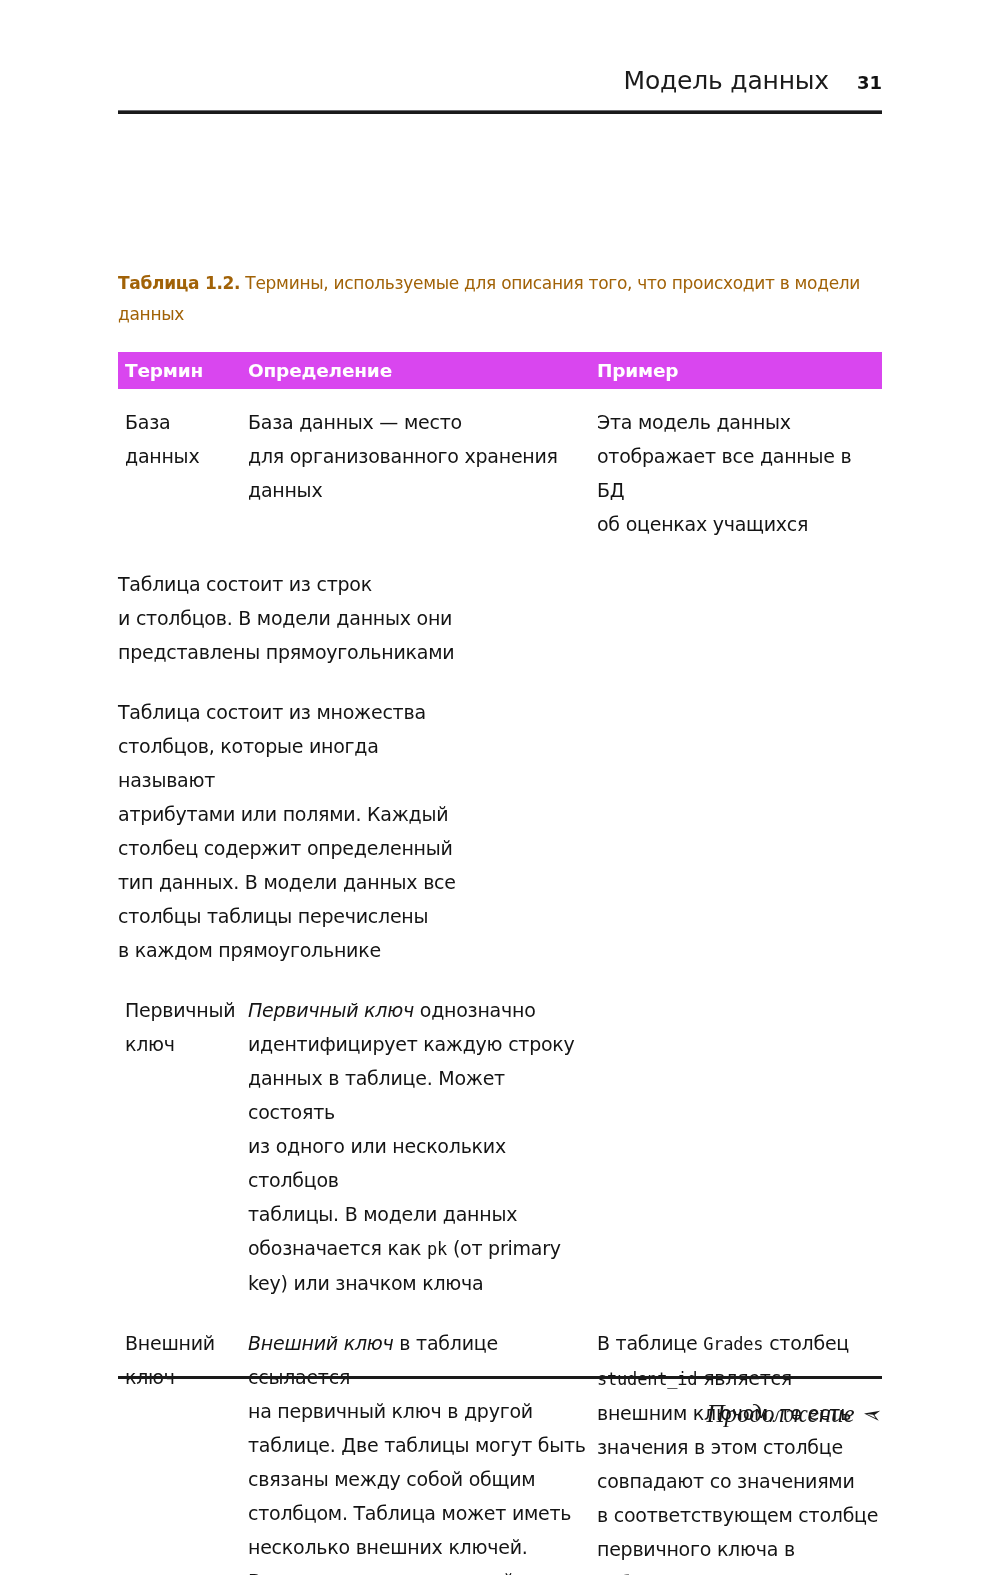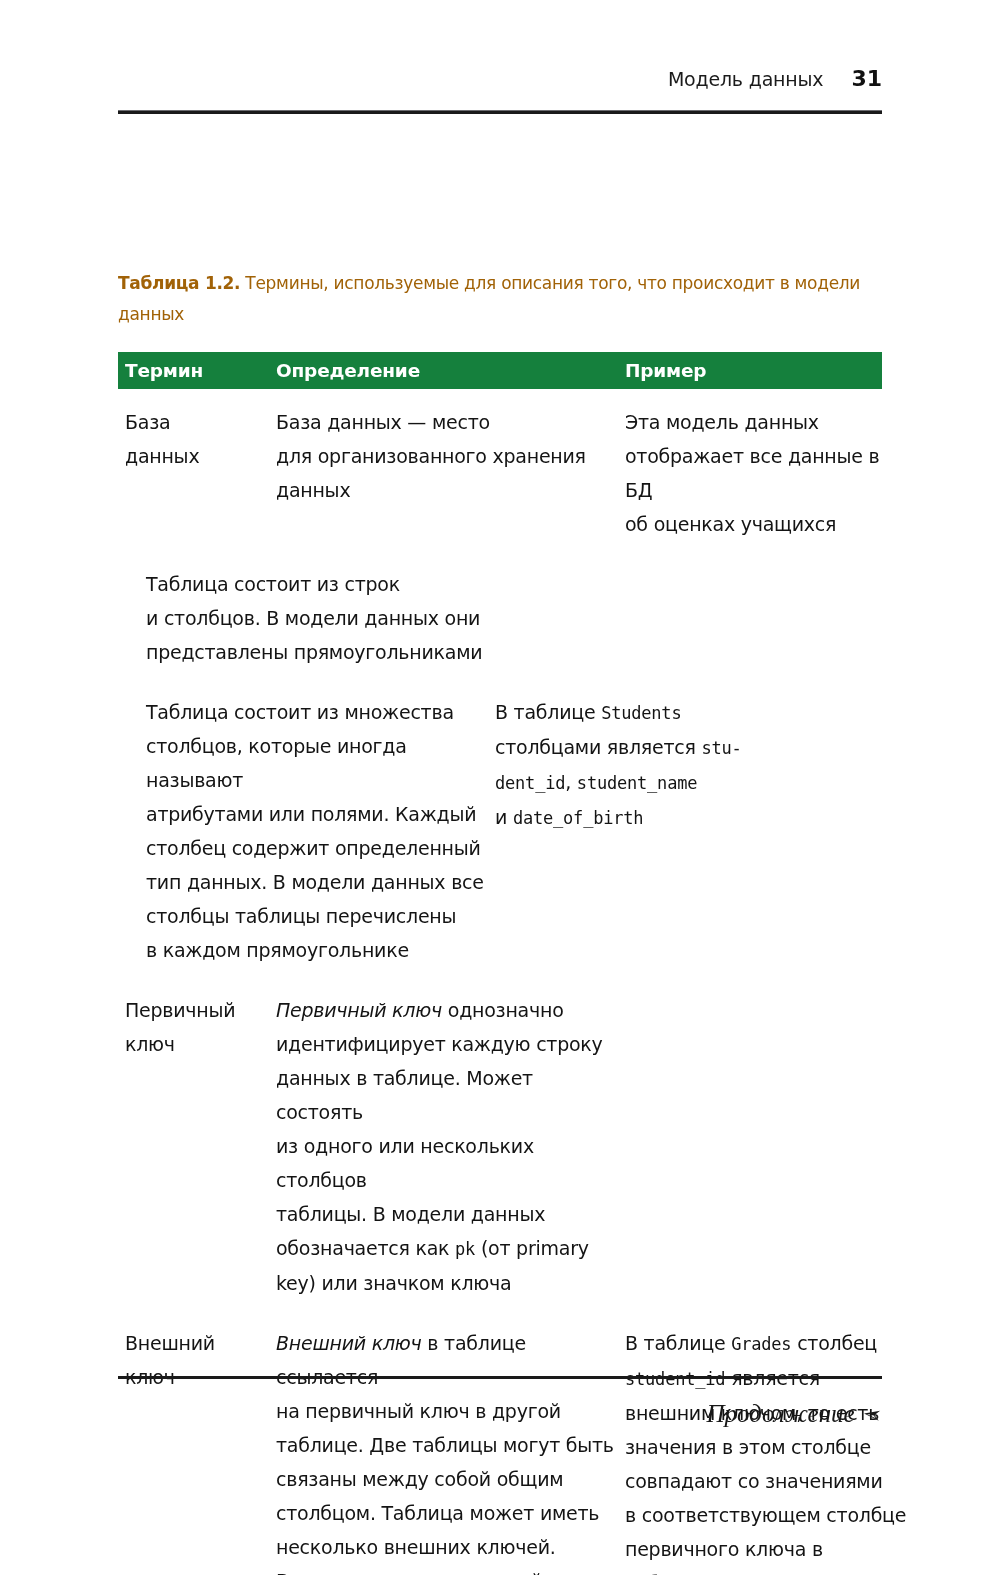--- a/index.html
+++ b/index.html
@@ -29,27 +29,27 @@
     left: 118px;
     top: 66px;
     width: 764px;
     display: flex;
     align-items: baseline;
     justify-content: flex-end;
     gap: 28px;
   }
   .running-head-title {
     font-family: "DejaVu Sans", sans-serif;
-    font-size: 19px;
+    font-size: 25px;
     letter-spacing: -0.2px;
     color: #1b1b1b;
   }
   .running-head-page {
     font-family: "DejaVu Sans", sans-serif;
-    font-size: 22px;
+    font-size: 18px;
     font-weight: bold;
     color: #111111;
   }
   .head-rule {
     position: absolute;
     left: 118px;
     top: 110px;
     width: 764px;
     height: 3px;
     background: #1a1a1a;
@@ -87,39 +87,39 @@
 
   
   .data-table {
     position: absolute;
     left: 118px;
     top: 352px;
     width: 764px;
   }
   .table-header {
     display: flex;
-    background: #15803d;
+    background: #d946ef;
     height: 37px;
     align-items: center;
   }
   .table-header .cell {
     font-family: "DejaVu Sans", sans-serif;
     font-size: 18.5px;
     font-weight: bold;
     color: #ffffff;
     letter-spacing: -0.2px;
   }
   .rows { display: block; }
   .trow {
     display: flex;
     padding-top: 16px;
     padding-bottom: 10px;
   }
   .c1 { width: 130px; flex: 0 0 130px; padding-left: 7px; box-sizing: border-box; }
-  .c2 { width: 349px; flex: 0 0 349px; padding-right: 3px; box-sizing: border-box; margin-left: 28px; }
+  .c2 { width: 349px; flex: 0 0 349px; padding-right: 3px; box-sizing: border-box; }
   .c3 { width: 285px; flex: 0 0 285px; box-sizing: border-box; }
 
   .table-header .c1 { padding-left: 7px; }
   .table-header .c2 { padding-left: 0; }
 
   .cell-text {
     font-family: "DejaVu Sans", sans-serif;
     font-size: 19px;
     line-height: 34px;
     color: #141414;
@@ -209,24 +209,20 @@
       </div>
 
       <div class="trow">
         <div class="c2 cell-text">Таблица состоит из множества
 столбцов, которые иногда называют
 атрибутами или полями. Каждый
 столбец содержит определенный
 тип данных. В модели данных все
 столбцы таблицы перечислены
 в каждом прямоугольнике</div>
-        <div class="c3 cell-text">В таблице <span class="mono">Students</span>
-столбцами является <span class="mono">stu-</span>
-<span class="mono">dent_id</span>, <span class="mono">student_name</span>
-и <span class="mono">date_of_birth</span></div>
       </div>
 
       <div class="trow">
         <div class="c1 cell-text">Первичный
 ключ</div>
         <div class="c2 cell-text"><span class="ital">Первичный ключ</span> однозначно
 идентифицирует каждую строку
 данных в таблице. Может состоять
 из одного или нескольких столбцов
 таблицы. В модели данных

